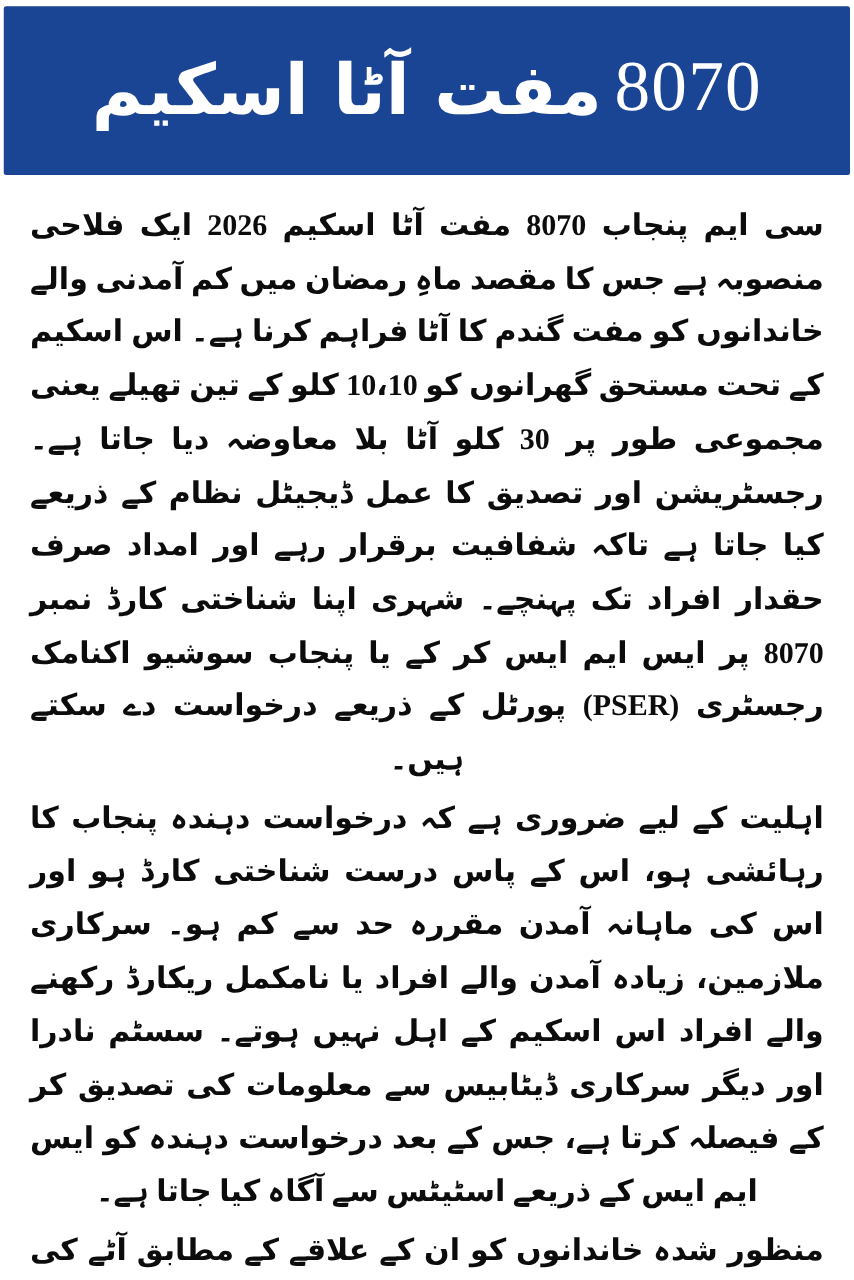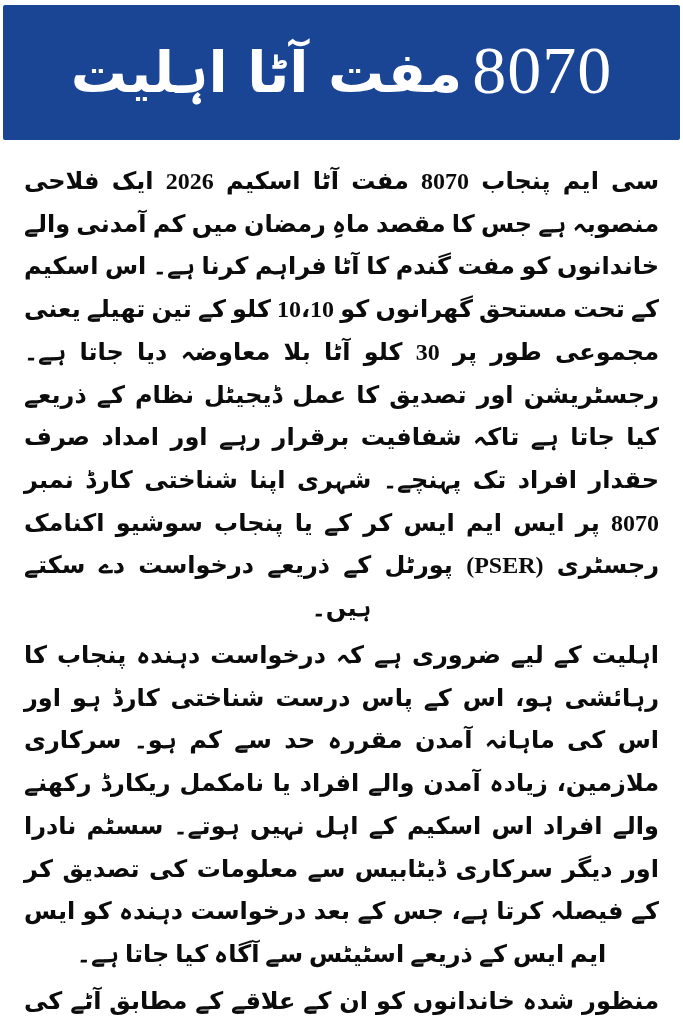--- a/index.html
+++ b/index.html
@@ -31,21 +31,21 @@
     direction: rtl;
     align-items: center;
     gap: 10px;
     white-space: nowrap;
     color: var(--banner-fg, #ffffff);
     line-height: 1;
   }
   .banner .code {
     font-family: "Liberation Serif", "DejaVu Serif", serif;
     font-weight: 400;
-    font-size: 68px;
+    font-size: 57px;
     letter-spacing: 1px;
     transform: translateY(-3px);
   }
   .banner .ttl {
     font-family: "DejaVu Sans", sans-serif;
     font-weight: 700;
     font-size: 56px;
   }
   .article {
     padding: 16px 20px 0 20px;
@@ -64,21 +64,21 @@
   }
 </style>
 </head>
 <body>
 
 <div class="page">
 
   <header class="banner">
     <h1>
       <span class="code">8070</span>
-      <span class="ttl">مفت آٹا اہلیت</span>
+      <span class="ttl">مفت آٹا اسکیم</span>
     </h1>
   </header>
 
   <main class="article">
     <p>سی ایم پنجاب 8070 مفت آٹا اسکیم 2026 ایک فلاحی منصوبہ ہے جس کا مقصد ماہِ رمضان میں کم آمدنی والے خاندانوں کو مفت گندم کا آٹا فراہم کرنا ہے۔ اس اسکیم کے تحت مستحق گھرانوں کو 10،10 کلو کے تین تھیلے یعنی مجموعی طور پر 30 کلو آٹا بلا معاوضہ دیا جاتا ہے۔ رجسٹریشن اور تصدیق کا عمل ڈیجیٹل نظام کے ذریعے کیا جاتا ہے تاکہ شفافیت برقرار رہے اور امداد صرف حقدار افراد تک پہنچے۔ شہری اپنا شناختی کارڈ نمبر 8070 پر ایس ایم ایس کر کے یا پنجاب سوشیو اکنامک رجسٹری (PSER) پورٹل کے ذریعے درخواست دے سکتے ہیں۔</p>
     <p>اہلیت کے لیے ضروری ہے کہ درخواست دہندہ پنجاب کا رہائشی ہو، اس کے پاس درست شناختی کارڈ ہو اور اس کی ماہانہ آمدن مقررہ حد سے کم ہو۔ سرکاری ملازمین، زیادہ آمدن والے افراد یا نامکمل ریکارڈ رکھنے والے افراد اس اسکیم کے اہل نہیں ہوتے۔ سسٹم نادرا اور دیگر سرکاری ڈیٹابیس سے معلومات کی تصدیق کر کے فیصلہ کرتا ہے، جس کے بعد درخواست دہندہ کو ایس ایم ایس کے ذریعے اسٹیٹس سے آگاہ کیا جاتا ہے۔</p>
     <p>منظور شدہ خاندانوں کو ان کے علاقے کے مطابق آٹے کی فراہمی کی جاتی ہے، شہروں میں بعض مقامات پر گھر تک ترسیل جبکہ دیہی علاقوں میں مخصوص مراکز سے وصولی کا انتظام کیا جاتا ہے۔ اصل شناختی کارڈ دکھانا لازمی ہوتا ہے اور کسی قسم کی رجسٹریشن فیس نہیں لی جاتی۔ یہ اقدام مہنگائی کے دوران مستحق خاندانوں کو سہارا دینے اور رمضان میں غذائی تحفظ یقینی بنانے کے لیے اہم کردار ادا کر رہا ہے۔</p>
   </main>
 
 </div>

